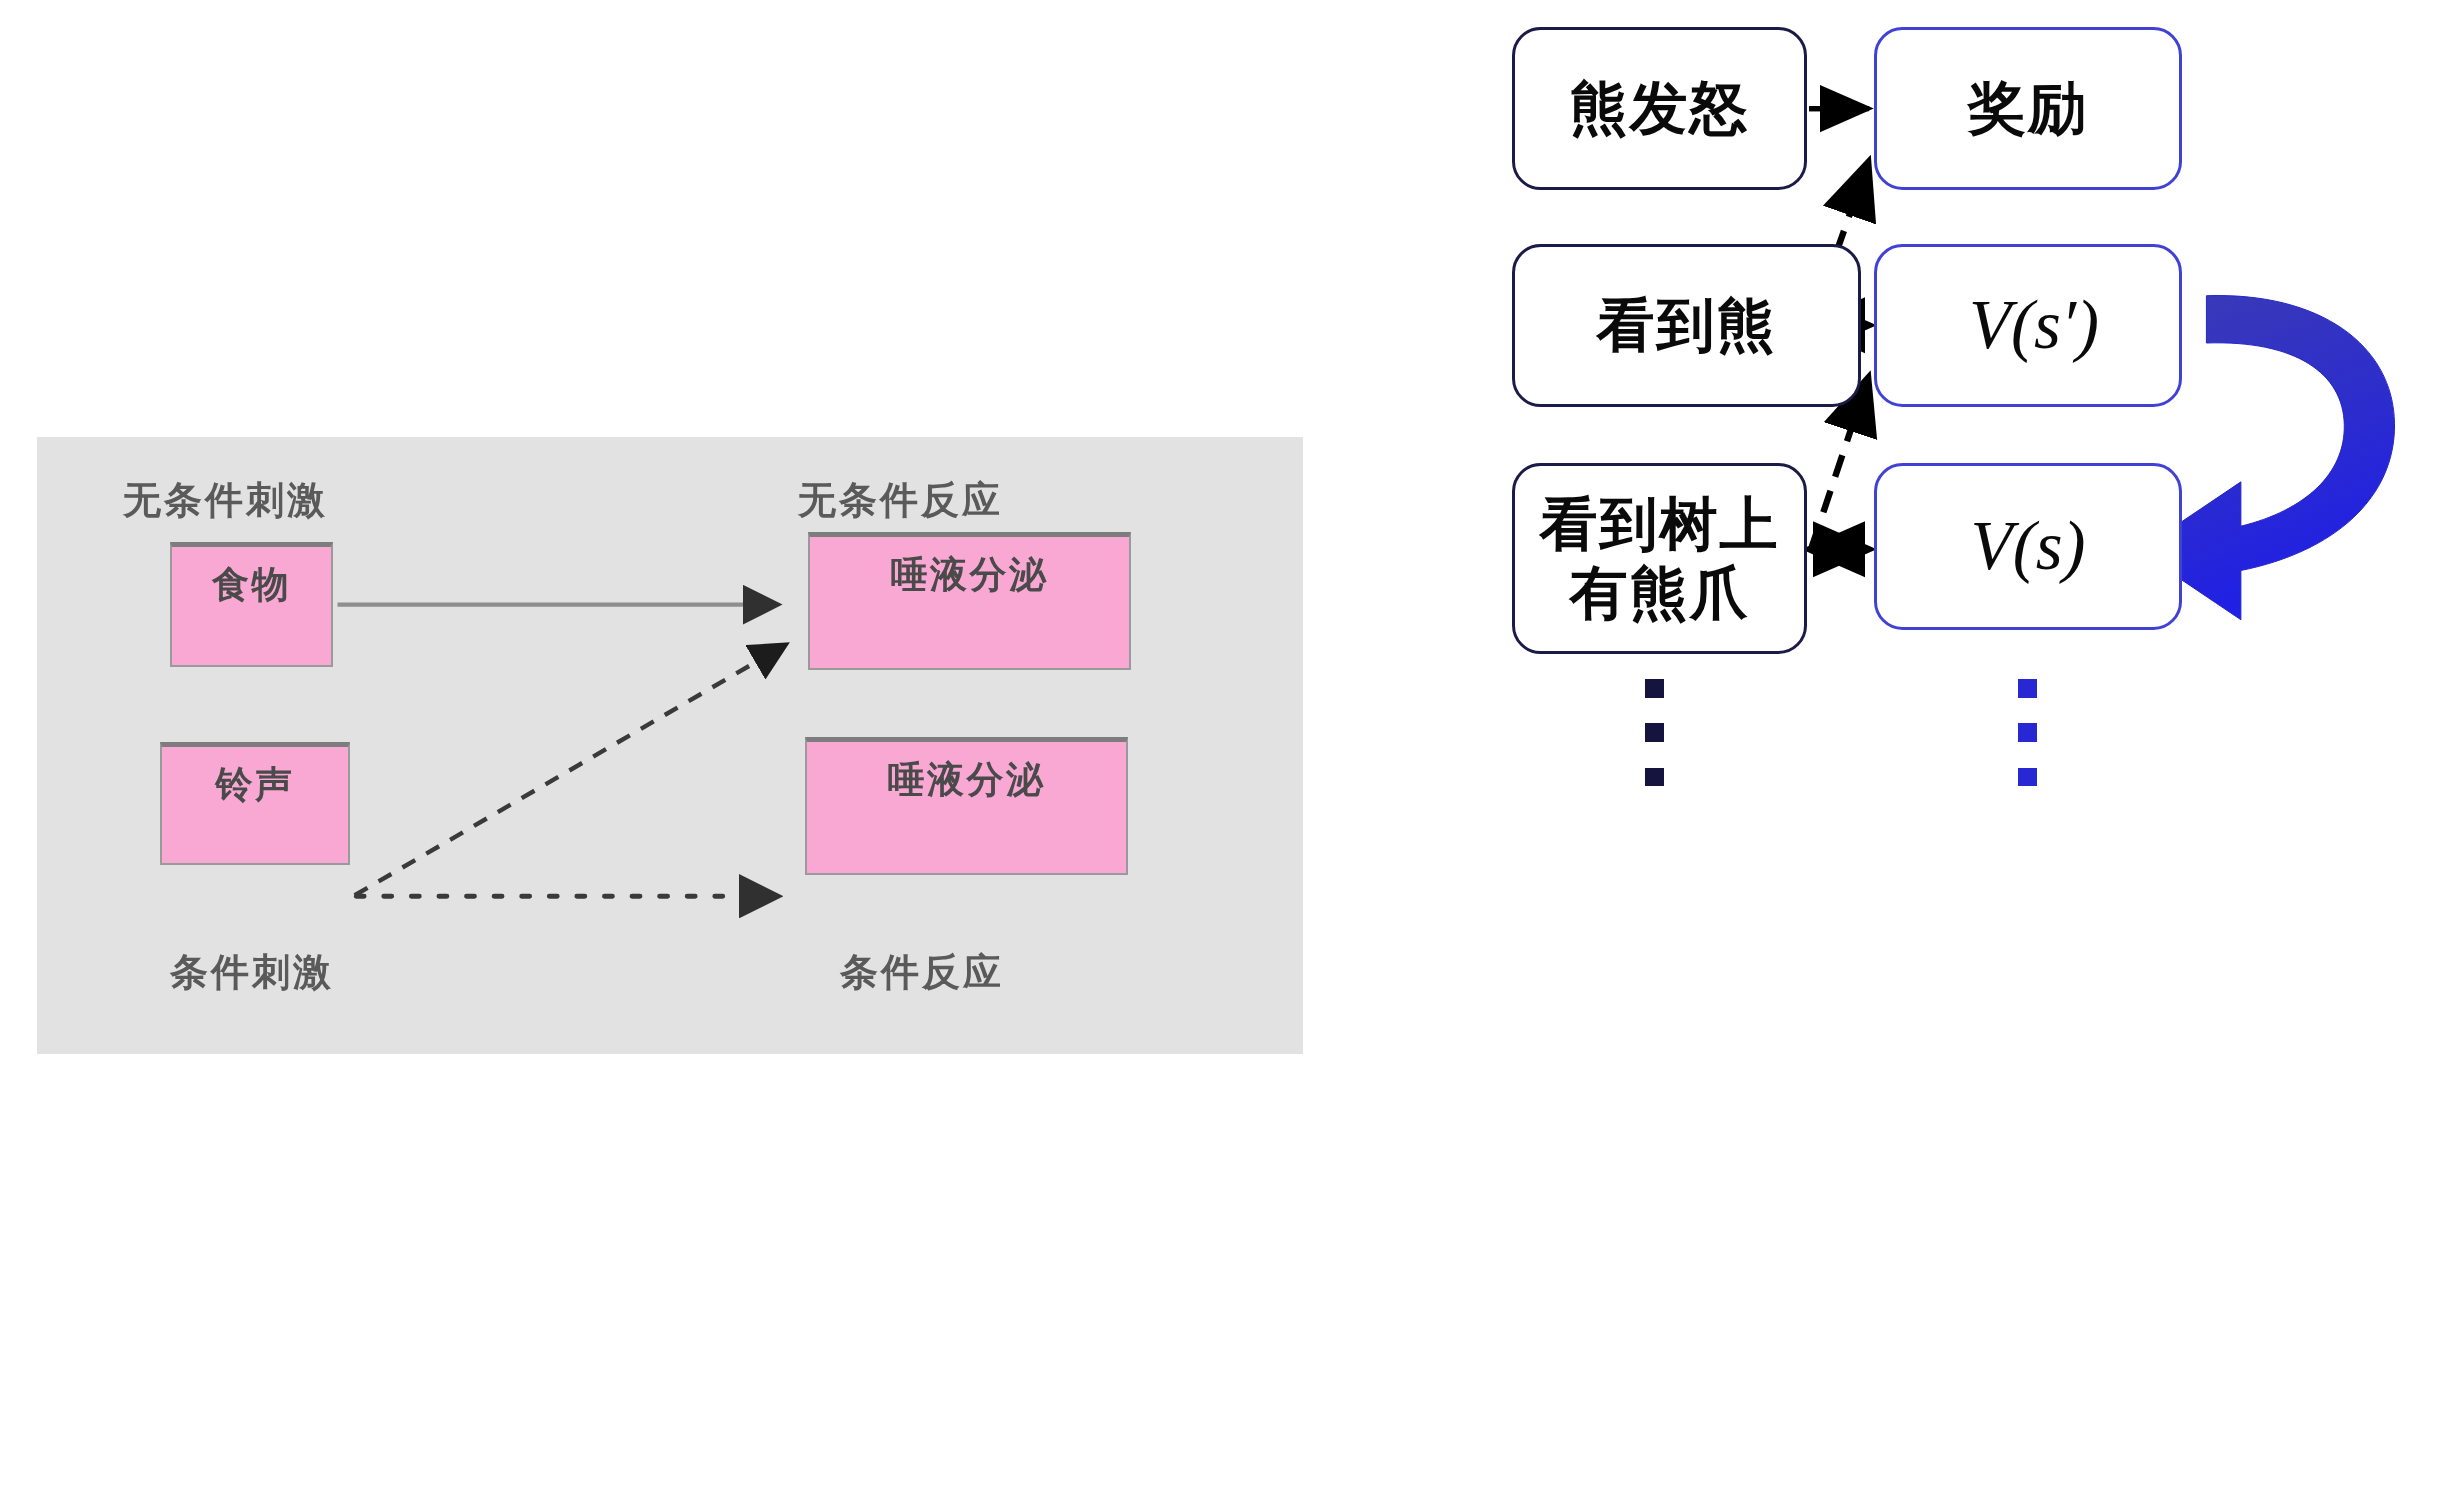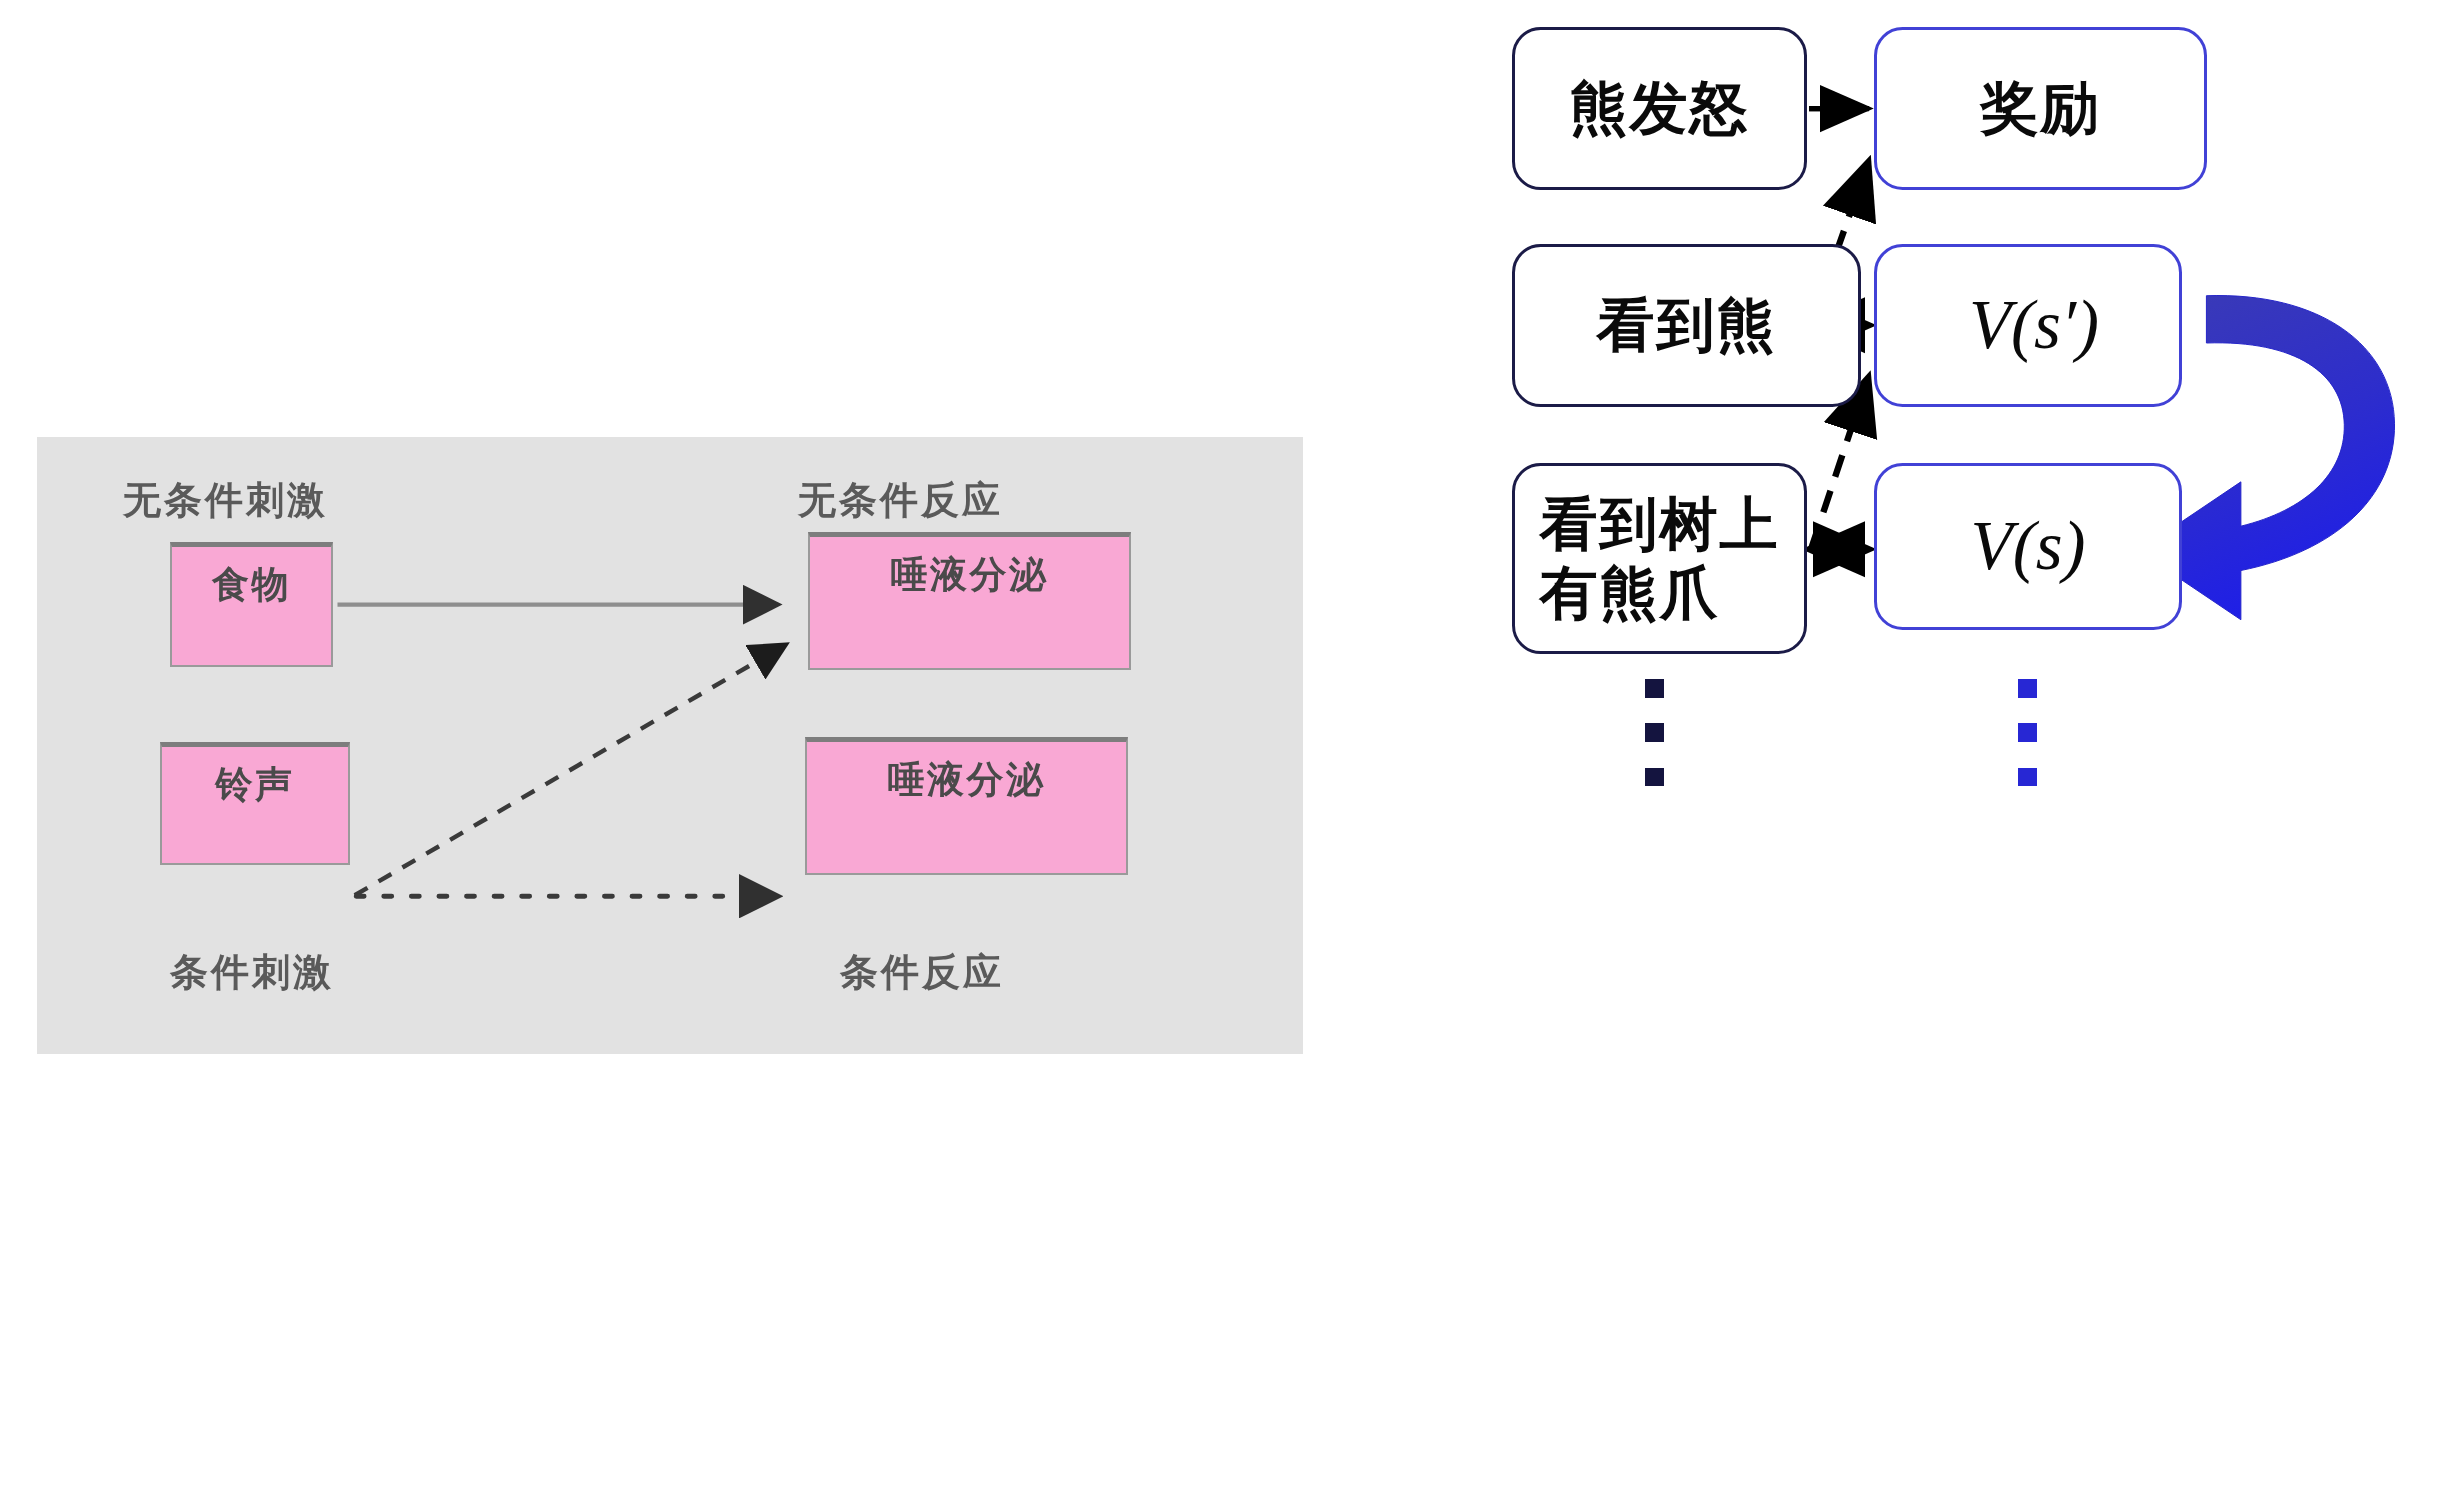--- a/index.html
+++ b/index.html
@@ -69,21 +69,21 @@
     width:1853px; height:1498px;
   }
   .rl-box{
     position:absolute;
     box-sizing:border-box;
     background:#ffffff;
     border-radius:28.6px;
     display:flex;
     align-items:center;
     justify-content:center;
-    text-align:left;
+    text-align:center;
   }
   .rl-box.dark { border:3.4px solid #1b1b47; }
   .rl-box.blue { border:3.4px solid #4141d6; }
 
   .rl-label{
     font-size:58px;
     font-weight:700;
     color:#0a0a0a;
     line-height:1.18;
     letter-spacing:2px;
@@ -93,21 +93,21 @@
     font-family:"Liberation Serif","DejaVu Serif",serif;
     font-style:italic;
     font-weight:400;
     font-size:69px;
     letter-spacing:0;
   }
 
   #rl-bear-angry { left:59px;  top:27px;   width:295px; height:163px;}
   #rl-see-bear   { left:59px;  top:244px;  width:349px; height:163px;}
   #rl-paw        { left:59px;  top:463px;  width:295px; height:191px;}
-  #rl-reward     { left:421px;  top:27px;   width:333px; height:163px;}
+  #rl-reward     { left:421px;  top:27px;   width:308px; height:163px;}
   #rl-vsp        { left:421px;  top:244px;  width:308px; height:163px;padding-left:12px;}
   #rl-vs         { left:421px;  top:463px;  width:308px; height:167px;}
 
   #rl-svg{position:absolute;left:0;top:0;width:1853px;height:1498px;}
 
   
   .dots{position:absolute;display:flex;flex-direction:column;}
   .dots i{display:block;width:18.7px;height:18.7px;margin-bottom:25.6px;}
   .dots.navy i{background:#14143f;}
   .dots.blue i{background:#2727d4;}

